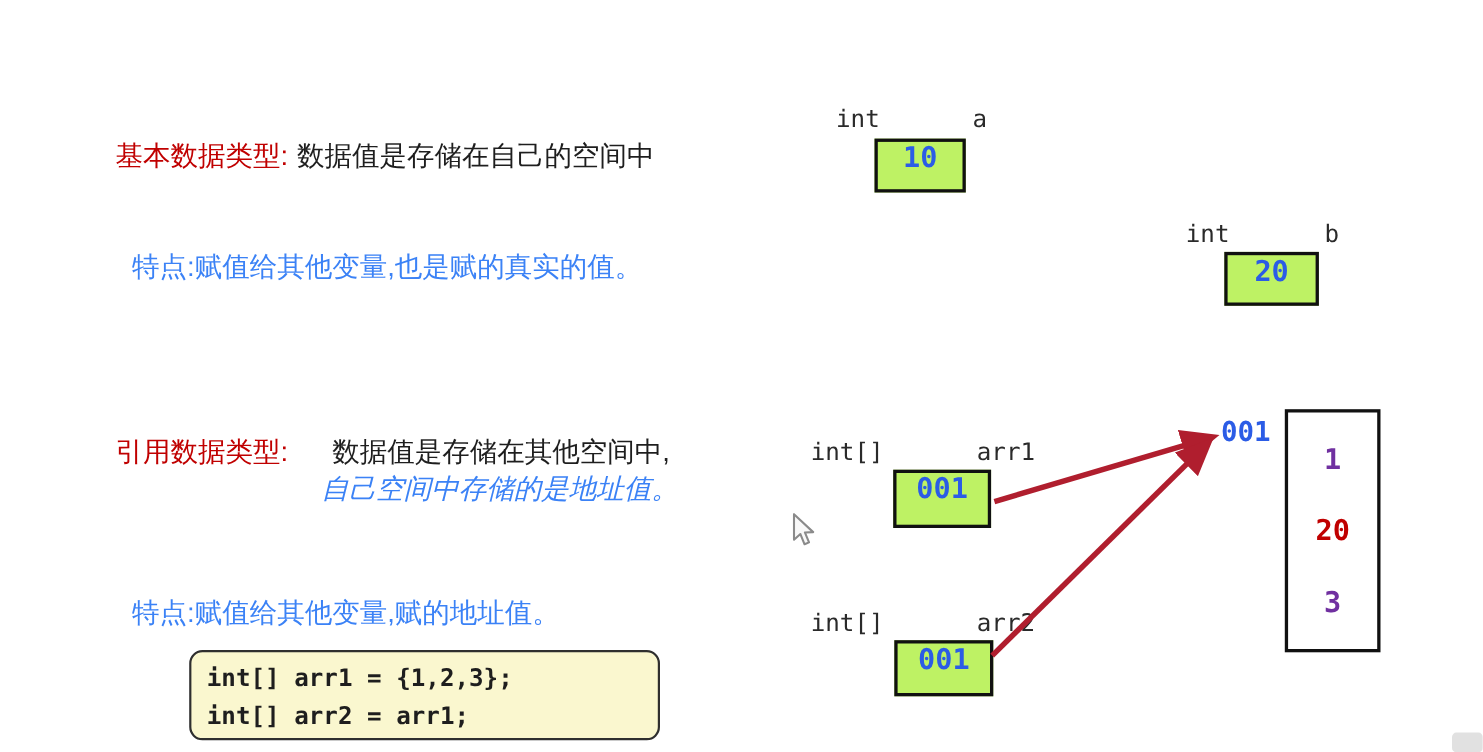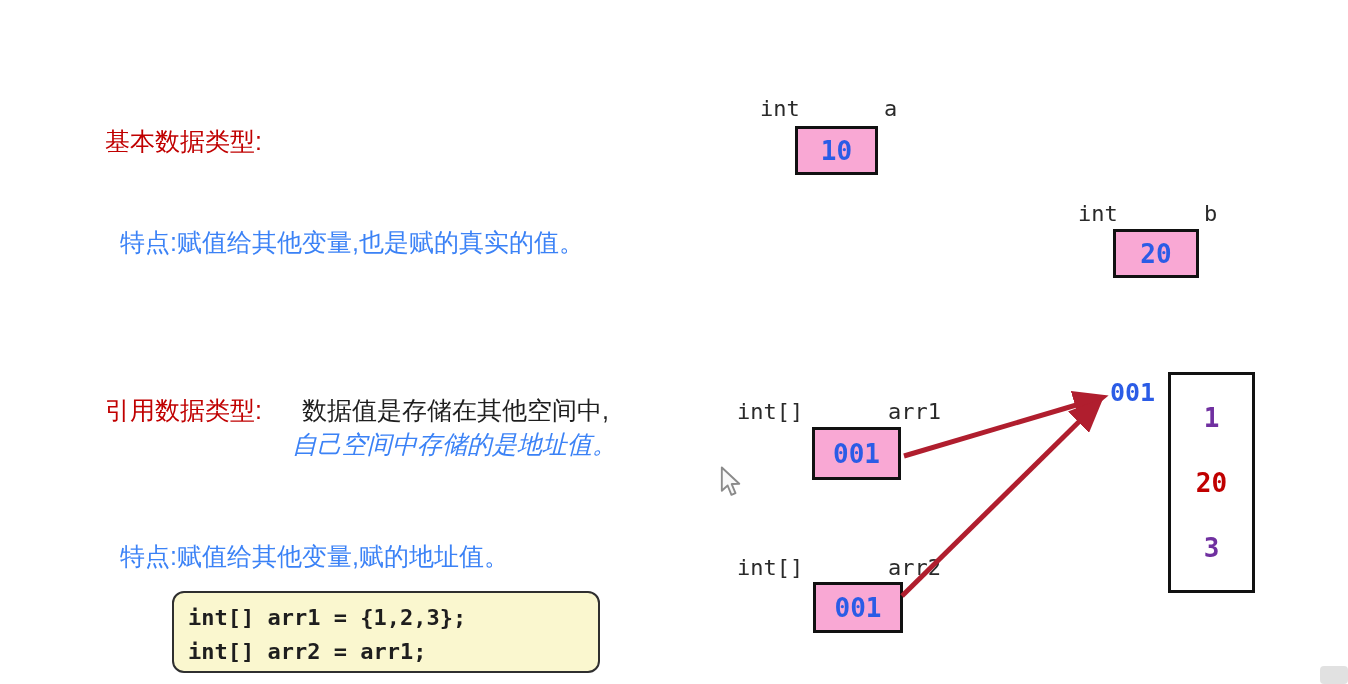--- a/index.html
+++ b/index.html
@@ -18,22 +18,22 @@
 
   .code-box { position:absolute; background:#FAF7CF; border:2px solid #2F2F2F;
               padding:8px 14px; }
   .code-line { font-family:"DejaVu Sans Mono","Liberation Mono",monospace;
                font-size:22px; font-weight:bold; line-height:34px; white-space:pre; color:#1E1E1E; }
   .kw { color:#2F2F8F; }
   .val-tok { color:#2F2F8F; }
 
   .var-label { position:absolute; font-family:"DejaVu Sans Mono","Liberation Mono",monospace;
                font-size:22px; color:#2A2A2A; }
-  .var-box { position:absolute; border:3px solid #111111; background:#f9a8d4;
-             display:flex; align-items:center; justify-content:center; }
+  .var-box { position:absolute; border:3px solid #111111; background:#bef264;
+             display:flex; justify-content:center; }
   .var-value { font-family:"DejaVu Sans Mono","Liberation Mono",monospace;
                font-size:26px; font-weight:bold; color:#2B5CE6; }
 
   .heap-box { position:absolute; left:1168px; top:372px; width:87px; height:221px;
               border:3px solid #111111; background:#ffffff; display:flex; flex-direction:column;
               justify-content:space-around; align-items:center; padding:10px 0; }
   .heap-val { font-family:"DejaVu Sans Mono","Liberation Mono",monospace;
               font-size:26px; font-weight:bold; }
   .heap-val.purple { color:#7030A0; }
   .heap-val.red { color:#C00000; }
@@ -51,20 +51,21 @@
                      background:#DCDCDC; border-radius:4px; opacity:.85; }
 </style>
 </head>
 <body>
 
 <div id="slide">
 
 
   <div class="row" style="left:105px; top:125px;">
     <span class="red-label">基本数据类型:</span>
+    <span class="dark-text">数据值是存储在自己的空间中</span>
   </div>
 
   <div class="feature" style="left:120px; top:226px;">特点:赋值给其他变量,也是赋的真实的值。</div>
 
   <div class="var-label" style="left:760px; top:96px;">int</div>
   <div class="var-label" style="left:884px; top:96px;">a</div>
   <div class="var-box" style="left:795px; top:126px; width:83px; height:49px;">
     <span class="var-value">10</span>
   </div>
 

